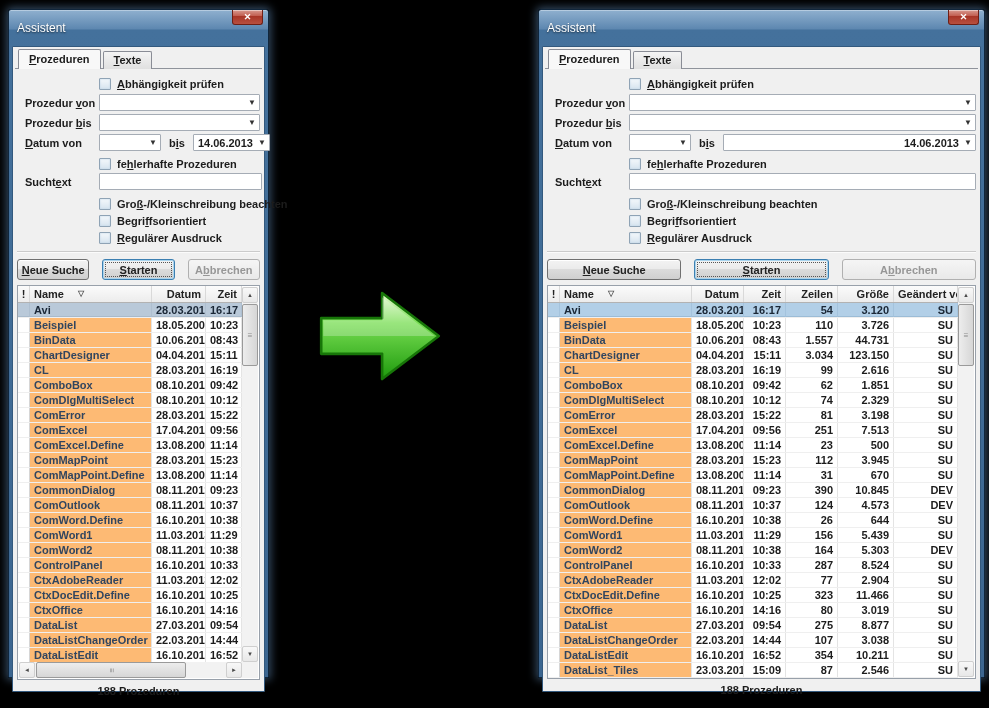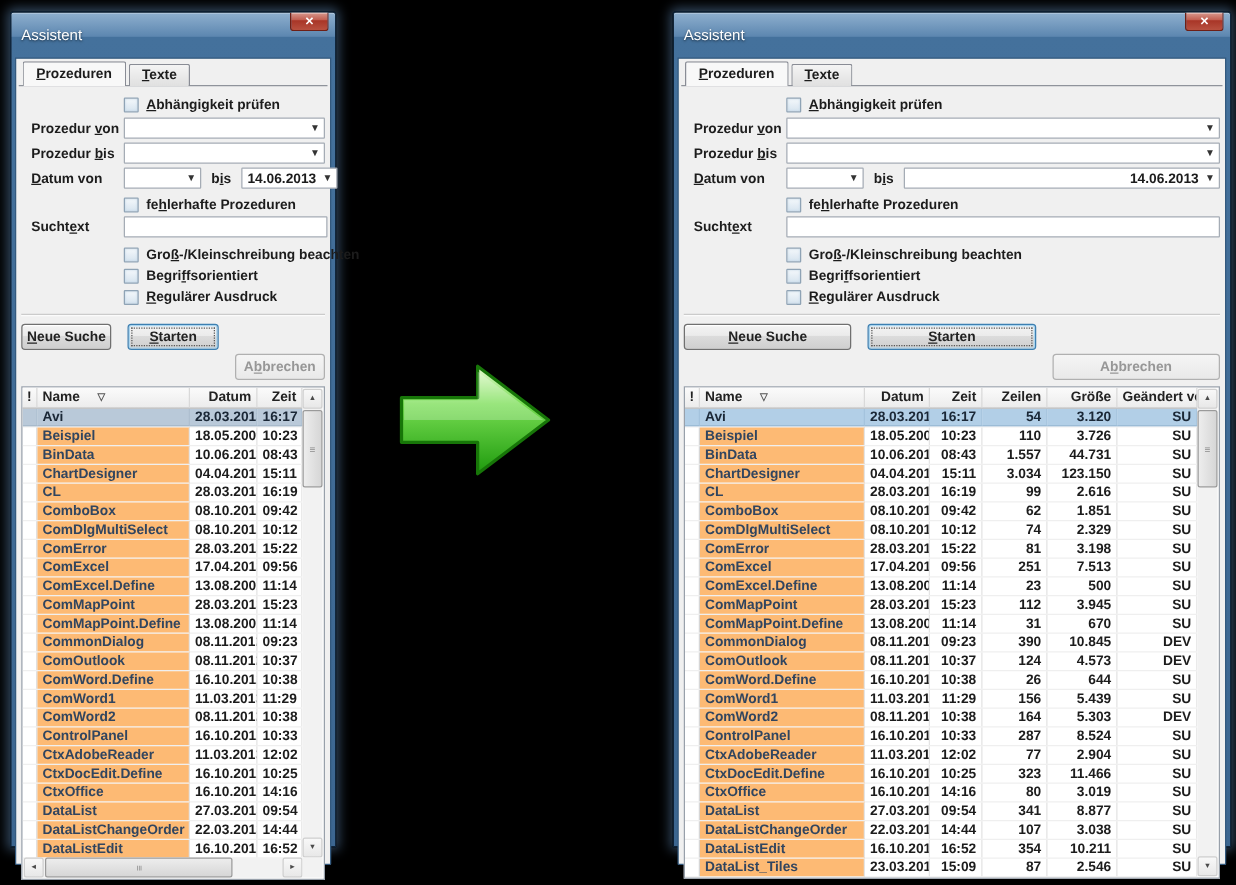--- a/index.html
+++ b/index.html
@@ -73,21 +73,21 @@
     border: 1px solid #707070; border-radius: 3px;
     background: linear-gradient(#f3f3f3 0%, #ebebeb 45%, #dcdcdc 46%, #cfcfcf 100%);
     display: flex; align-items: center; justify-content: center; cursor: default;
     box-shadow: inset 0 1px 0 #fff;
   }
   .btn.default {
     border-color: #3c7fb1;
     box-shadow: inset 0 0 0 1px #a9d4ee, inset 0 1px 0 #e6f2fa;
     outline: 1px dotted #555; outline-offset: -4px;
   }
-  .btn.disabled { color: #979797; border-color: #b0b0b0; background: linear-gradient(#f5f5f5, #e9e9e9); box-shadow: none; margin-top: 24px; }
+  .btn.disabled { color: #979797; border-color: #b0b0b0; background: linear-gradient(#f5f5f5, #e9e9e9); box-shadow: none; }
   
   .grid {
     margin-top: 5px; border: 1px solid #98a0aa; background: #fff;
     position: relative; display: flex; flex-direction: column; overflow: hidden;
   }
   .win-left .grid  { height: 395px; }
   .win-right .grid { height: 394px; }
   .ghead {
     display: flex; height: 17px; flex-shrink: 0; margin-right: 17px;
     background: linear-gradient(#fbfbfb, #ececec); border-bottom: 1px solid #b2b2b2;
@@ -697,21 +697,21 @@
               <div class="tc tc-time">14:16</div>
               <div class="tc tc-lines">80</div>
               <div class="tc tc-size">3.019</div>
               <div class="tc tc-by">SU</div>
             </div>
             <div class="trow">
               <div class="tc tc-flag"></div>
               <div class="tc tc-name">DataList</div>
               <div class="tc tc-date">27.03.2013</div>
               <div class="tc tc-time">09:54</div>
-              <div class="tc tc-lines">341</div>
+              <div class="tc tc-lines">275</div>
               <div class="tc tc-size">8.877</div>
               <div class="tc tc-by">SU</div>
             </div>
             <div class="trow">
               <div class="tc tc-flag"></div>
               <div class="tc tc-name">DataListChangeOrder</div>
               <div class="tc tc-date">22.03.2013</div>
               <div class="tc tc-time">14:44</div>
               <div class="tc tc-lines">107</div>
               <div class="tc tc-size">3.038</div>

